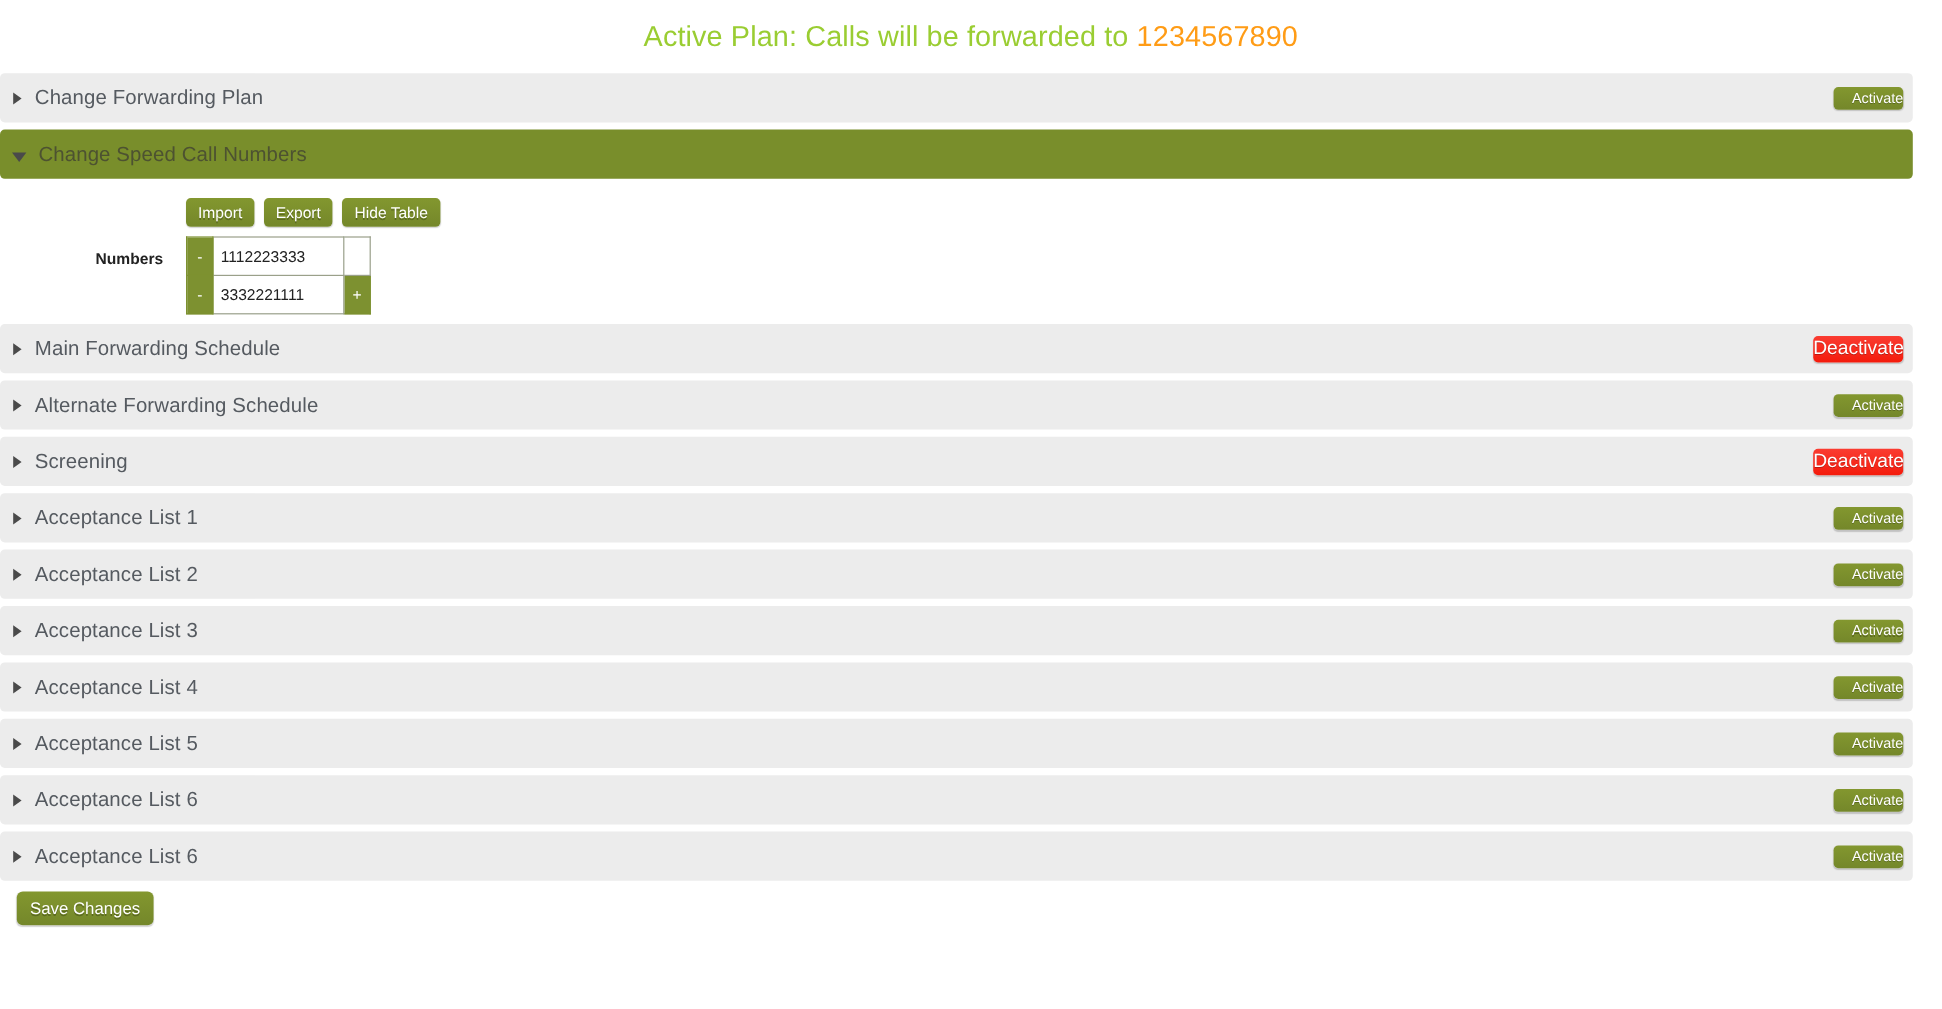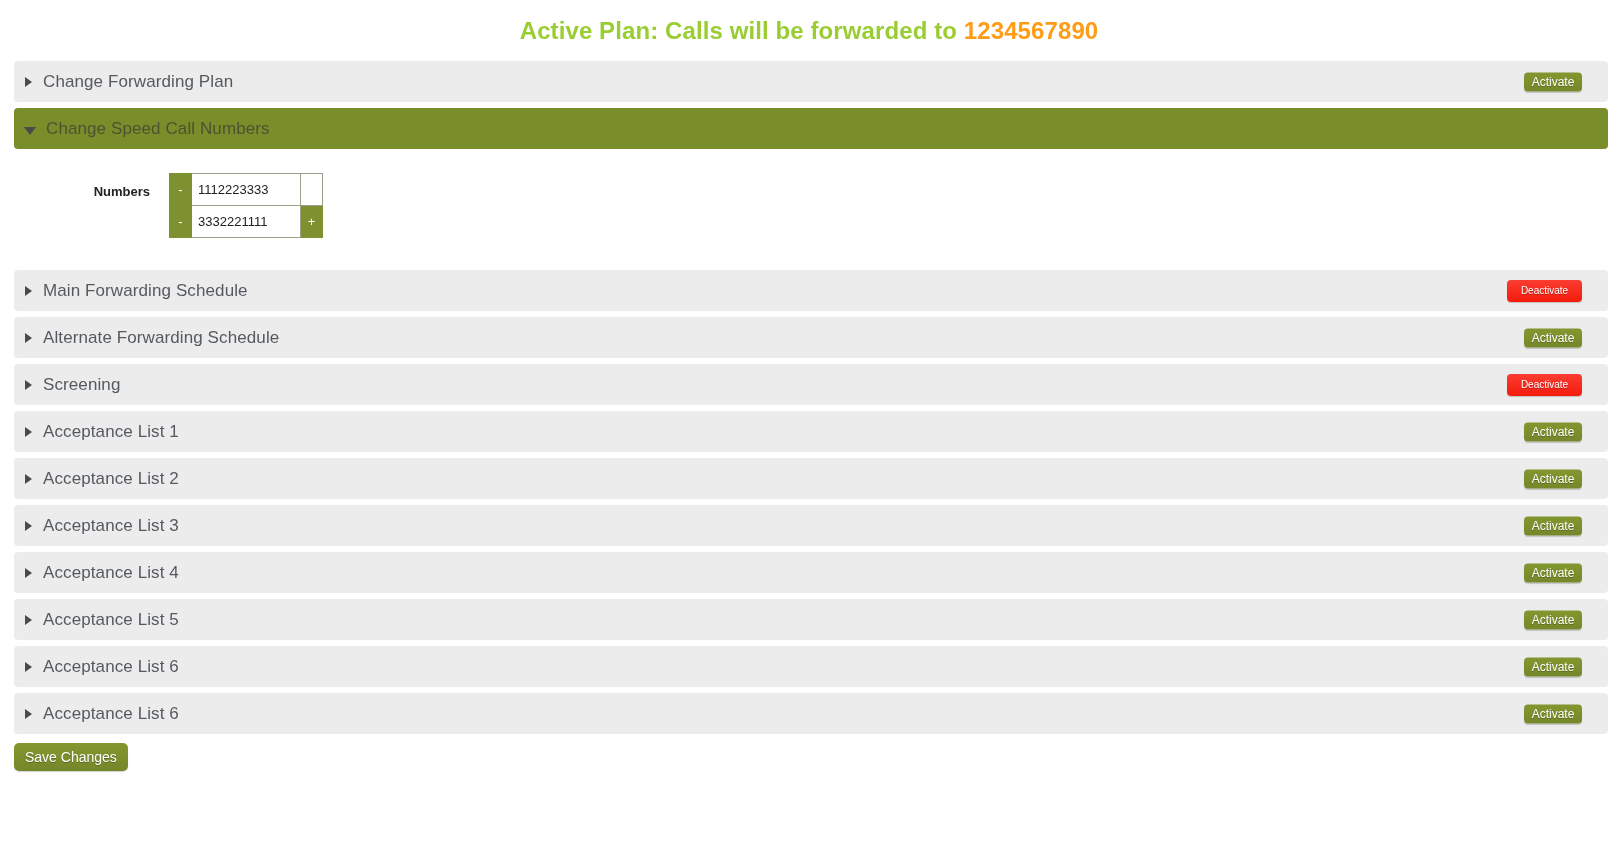--- a/index.html
+++ b/index.html
@@ -19,41 +19,40 @@
     height: 841px;
   }
 
   
   .banner {
     text-align: center;
     padding-top: 16px;
   }
   .banner-line1 {
     font-size: 24px;
-    font-weight: bold;
+    font-weight: normal;
     color: #9ACD32;
     line-height: 30px;
     letter-spacing: 0.1px;
     text-align: center;
   }
   .banner-line1 .num {
     color: #FF9C16;
   }
   .banner-line2 {
     font-size: 19px;
     font-weight: bold;
     color: #9ACD32;
     line-height: 26px;
     margin-top: 10px;
   }
 
   
   .accordion {
     margin-top: 15px;
-    padding-left: 14px;
     padding-right: 10px;
   }
 
   .acc-row {
     position: relative;
     width: 1594px;
     height: 41px;
     background: #ECECEC;
     border-radius: 4px;
     margin-bottom: 6px;
@@ -89,43 +88,44 @@
   .acc-title {
     font-size: 17px;
     color: #555a60;
     font-weight: normal;
     letter-spacing: 0.1px;
   }
   .acc-row.expanded .acc-title { color: #4d5231; }
 
   .acc-btn {
     position: absolute;
-    right: 26px;
+    right: 8px;
     top: 50%;
     transform: translateY(-50%);
     border: none;
     border-radius: 4px;
     font-family: "Liberation Sans", sans-serif;
     cursor: pointer;
     padding: 0;
+    text-align: right;
   }
   .btn-activate {
     background: linear-gradient(to bottom, #83972f 0%, #74872a 100%);
     color: #ffffff;
     font-size: 12px;
     width: 58px;
     height: 19px;
     line-height: 19px;
     box-shadow: 0 1px 1px rgba(0,0,0,0.18);
     text-shadow: 0 1px 0 rgba(0,0,0,0.25);
   }
   .btn-deactivate {
     background: linear-gradient(to bottom, #fa3c31 0%, #f41b0c 100%);
     color: #ffffff;
-    font-size: 10px;
+    font-size: 16px;
     width: 75px;
     height: 22px;
     line-height: 22px;
     box-shadow: 0 1px 1px rgba(0,0,0,0.18);
     text-shadow: 0 1px 0 rgba(0,0,0,0.25);
   }
 
   
   .panel {
     position: relative;
@@ -256,20 +256,25 @@
       <div class="acc-row">
         <div class="acc-arrow"></div>
         <span class="acc-title">Change Forwarding Plan</span>
         <button class="acc-btn btn-activate">Activate</button>
       </div>
       <div class="acc-row expanded">
         <div class="acc-arrow open"></div>
         <span class="acc-title">Change Speed Call Numbers</span>
       </div>
       <div class="panel">
+        <div class="panel-buttons">
+          <button class="tool-btn">Import</button>
+          <button class="tool-btn">Export</button>
+          <button class="tool-btn">Hide Table</button>
+        </div>
         <div class="numbers-area">
           <div class="numbers-label">Numbers</div>
           <table class="num-table">
             <tbody>
               <tr>
                 <td class="cell-minus">-</td>
                 <td class="cell-input"><input type="text" value="1112223333" style=""></td>
                 <td class="cell-plus blank"></td>
               </tr>
               <tr>

